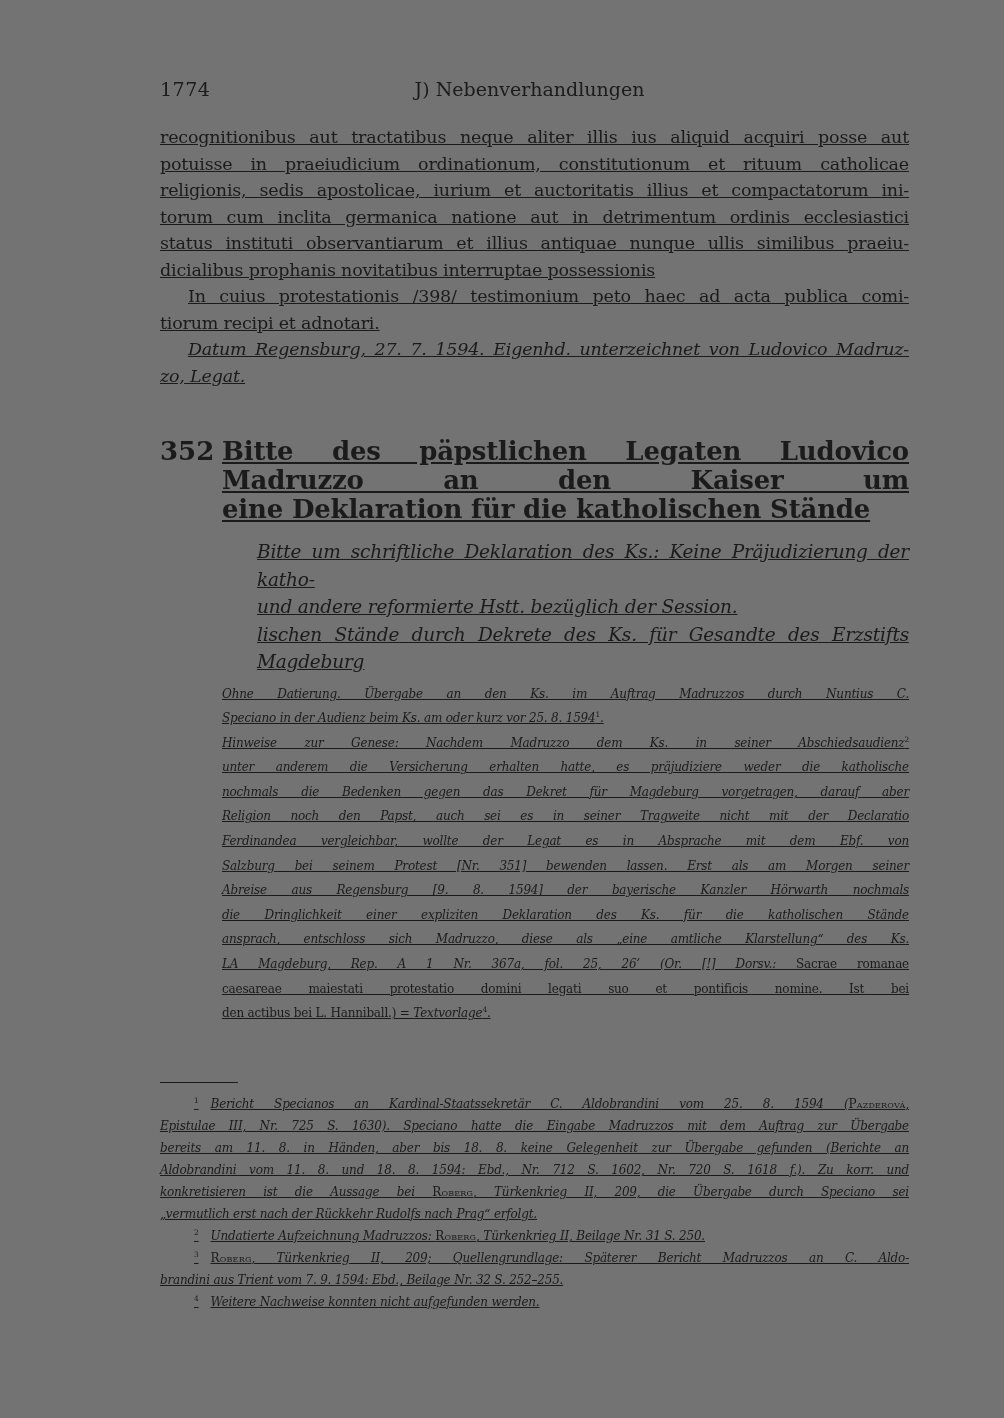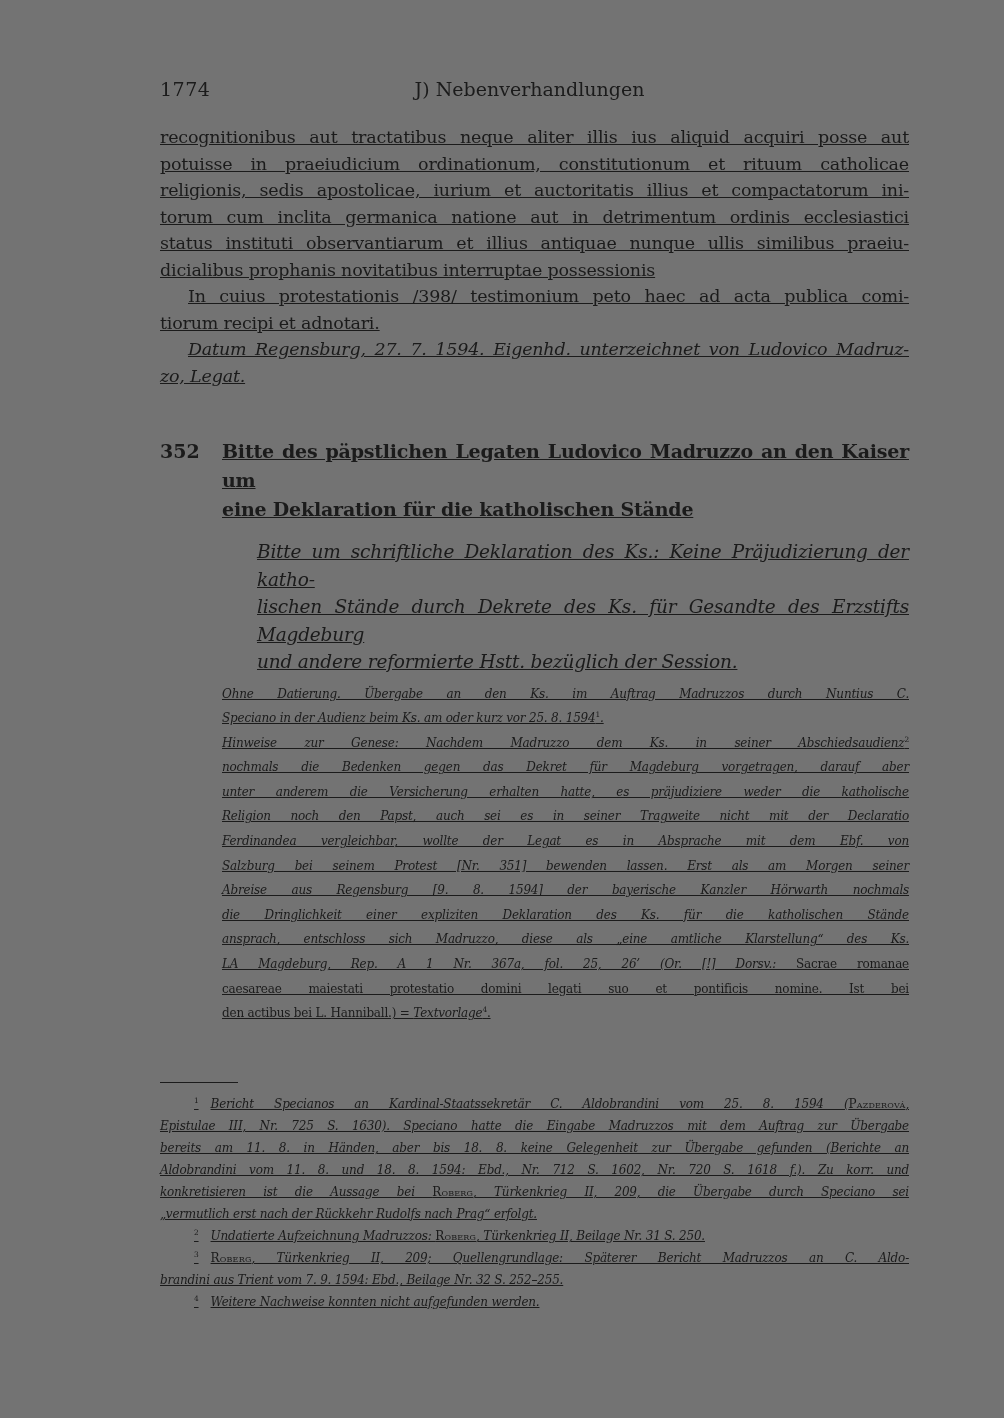--- a/index.html
+++ b/index.html
@@ -36,21 +36,21 @@
     letter-spacing:-0.2px;
     hyphens:none;
     text-decoration:underline;
   }
   .line.last{text-align-last:left;}
 
   .body-text{font-size:17.5px;line-height:26.5px;}
   .para-italic{font-style:italic;}
 
   .entry{margin-top:48px;}
-  .entry-head{display:flex;font-weight:bold;font-size:19px;line-height:29px;}
+  .entry-head{display:flex;font-weight:bold;font-size:26px;line-height:29px;}
   .entry-num{width:62px;flex:0 0 62px;}
   .entry-title{flex:1;}
 
   .summary{
     margin-left:97px;margin-top:14px;
     font-style:italic;font-size:18.5px;line-height:27.5px;
   }
   .apparat{
     margin-left:62px;
     font-style:italic;font-size:12px;line-height:24.6px;
@@ -105,31 +105,31 @@
     <section class="entry">
       <div class="entry-head">
         <div class="entry-num">352</div>
         <div class="entry-title">
             <div class="line"><span>Bitte des päpstlichen Legaten Ludovico Madruzzo an den Kaiser um</span></div>
             <div class="line last"><span>eine Deklaration für die katholischen Stände</span></div>
           </div>
       </div>
       <div class="summary">
           <div class="line"><span>Bitte um schriftliche Deklaration des Ks.: Keine Präjudizierung der katho-</span></div>
+          <div class="line last"><span>und andere reformierte Hstt. bezüglich der Session.</span></div>
           <div class="line"><span>lischen Stände durch Dekrete des Ks. für Gesandte des Erzstifts Magdeburg</span></div>
-          <div class="line last"><span>und andere reformierte Hstt. bezüglich der Session.</span></div>
         </div>
       <div class="apparat first">
           <div class="line"><span>Ohne Datierung. Übergabe an den Ks. im Auftrag Madruzzos durch Nuntius C.</span></div>
           <div class="line last"><span>Speciano in der Audienz beim Ks. am oder kurz vor 25. 8. 1594</span><span class="sup">1</span><span>.</span></div>
         </div>
       <div class="apparat">
           <div class="line"><span>Hinweise zur Genese: Nachdem Madruzzo dem Ks. in seiner Abschiedsaudienz</span><span class="sup">2</span></div>
+          <div class="line"><span>unter anderem die Versicherung erhalten hatte, es präjudiziere weder die katholische</span></div>
           <div class="line"><span>nochmals die Bedenken gegen das Dekret für Magdeburg vorgetragen, darauf aber</span></div>
-          <div class="line"><span>unter anderem die Versicherung erhalten hatte, es präjudiziere weder die katholische</span></div>
           <div class="line"><span>Religion noch den Papst, auch sei es in seiner Tragweite nicht mit der Declaratio</span></div>
           <div class="line"><span>Ferdinandea vergleichbar, wollte der Legat es in Absprache mit dem Ebf. von</span></div>
           <div class="line"><span>Salzburg bei seinem Protest [Nr. 351] bewenden lassen. Erst als am Morgen seiner</span></div>
           <div class="line"><span>Abreise aus Regensburg [9. 8. 1594] der bayerische Kanzler Hörwarth nochmals</span></div>
           <div class="line"><span>die Dringlichkeit einer expliziten Deklaration des Ks. für die katholischen Stände</span></div>
           <div class="line"><span>ansprach, entschloss sich Madruzzo, diese als „eine amtliche Klarstellung“ des Ks.</span></div>
         </div>
       <div class="apparat">
           <div class="line"><span>LA Magdeburg, Rep. A 1 Nr. 367a, fol. 25, 26’ (Or. [!] Dorsv.: </span><span class="r">Sacrae romanae</span></div>
           <div class="line"><span class="r">caesareae maiestati protestatio domini legati suo et pontificis nomine. Ist bei</span></div>

